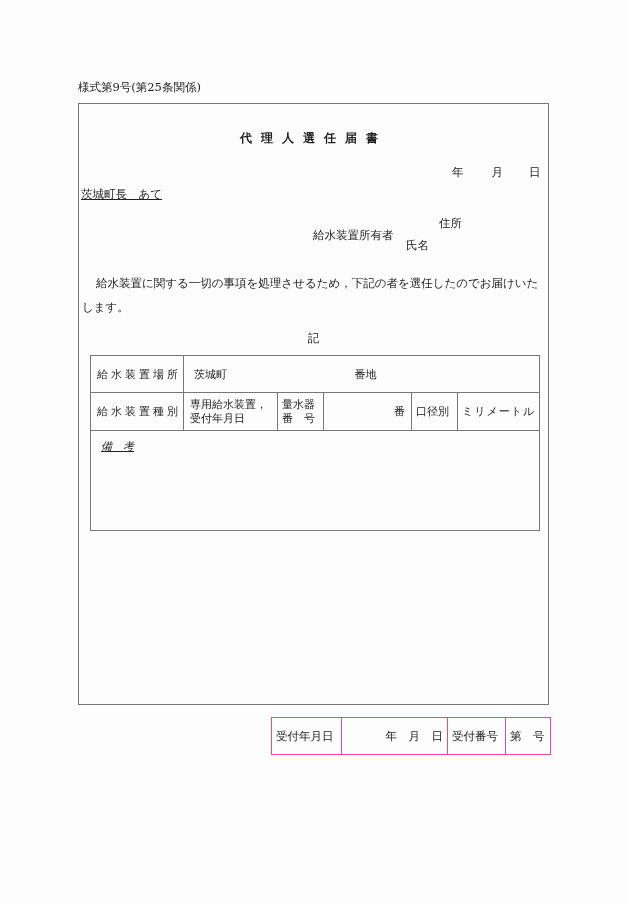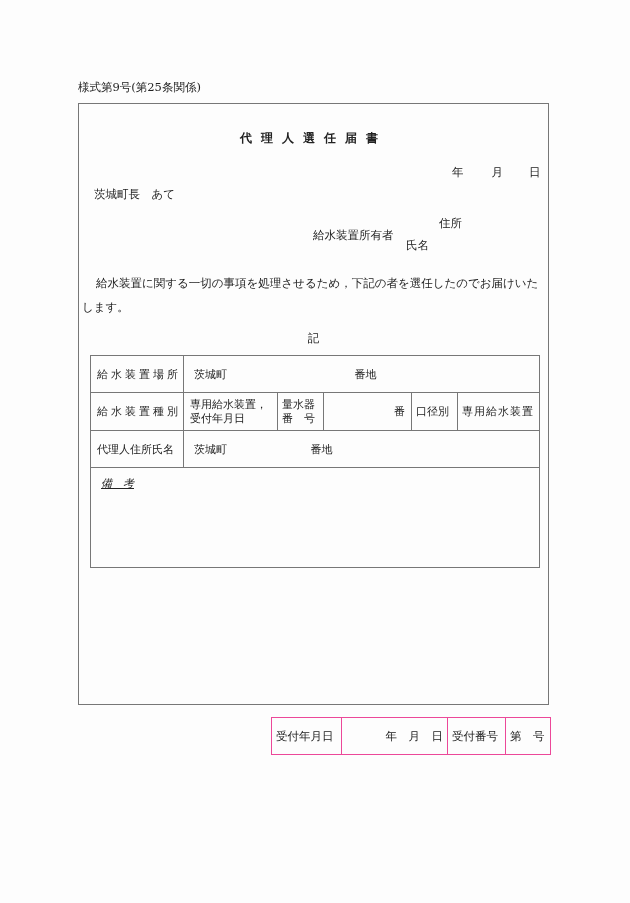--- a/index.html
+++ b/index.html
@@ -3,21 +3,21 @@
 <meta charset="utf-8">
 <style>
   html,body{margin:0;padding:0;background:#fdfdfd;}
   body{width:630px;height:903px;position:relative;font-family:"DejaVu Serif","Liberation Serif",serif;color:#222;font-size:11.5px;overflow:hidden;}
   .abs{position:absolute;}
   .caption{left:78px;top:80px;font-size:11.5px;}
   .outer{left:78px;top:103px;width:471px;height:602px;border:1.5px solid #777;box-sizing:border-box;}
   .title{left:78px;width:471px;top:130px;text-align:center;letter-spacing:9px;font-size:12px;font-weight:bold;}
   .date{left:452px;top:165px;font-size:11.5px;}
   .date span{display:inline-block;}
-  .addressee{left:94px;top:187px;}
+  .addressee{left:81px;top:187px;text-decoration:underline;}
   .owner{left:313px;top:228px;}
   .owner-addr{left:406px;top:216px;margin-left:33px;}
   .owner-name{left:406px;top:238px;}
   .body{left:82px;top:271px;width:466px;line-height:24px;text-indent:14px;font-size:11.5px;}
   .ki{left:78px;width:471px;top:331px;text-align:center;}
   table.main{position:absolute;left:90px;top:355px;width:449px;border-collapse:collapse;table-layout:fixed;}
   table.main td{border:1px solid #777;padding:0 6px;font-size:11px;vertical-align:middle;margin-left:48px;}
   .lbl{letter-spacing:3px;white-space:nowrap;}
   .lbl2{white-space:nowrap;}
   .small2{line-height:14px;font-size:11.5px;}
@@ -71,28 +71,21 @@
     <td class="small2">
       <div>専用給水装置，</div>
       <div>受付年月日</div>
     </td>
     <td class="small2" style="padding:0 4px">
       <div>量水器</div>
       <div>番　号</div>
     </td>
     <td class="right">番</td>
     <td class="lbl2" style="padding:0 4px">口径別</td>
-    <td class="lbl2" style="letter-spacing:1px;padding:0 4px">専用給水装置</td>
-  </tr>
-  <tr style="height:37px">
-    <td class="lbl2">代理人住所氏名</td>
-    <td colspan="5">
-      <span style="margin-left:4px">茨城町</span>
-      <span style="margin-left:80px">番地</span>
-    </td>
+    <td class="lbl2" style="letter-spacing:1px;padding:0 4px">ミリメートル</td>
   </tr>
   <tr style="height:100px">
     <td colspan="6" style="vertical-align:top;padding-top:8px;padding-left:10px">
       <span class="u">備　考</span>
     </td>
   </tr>
 </tbody>
   </table>
 
 <table class="recv">

